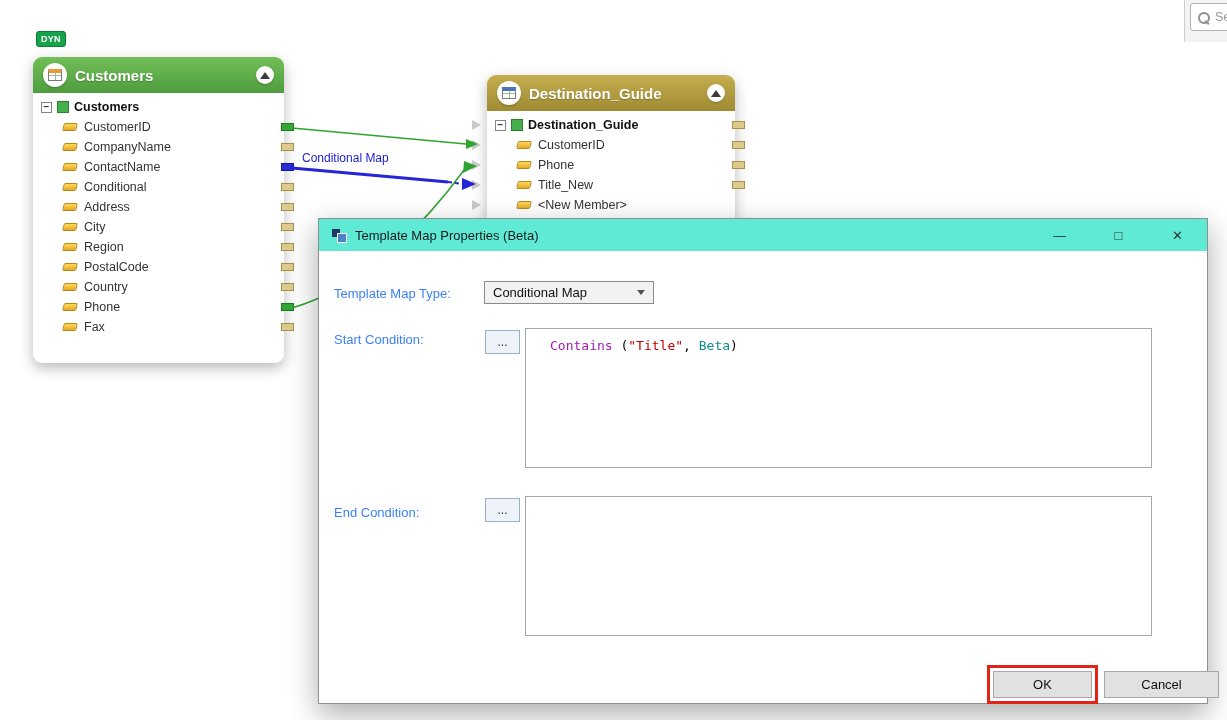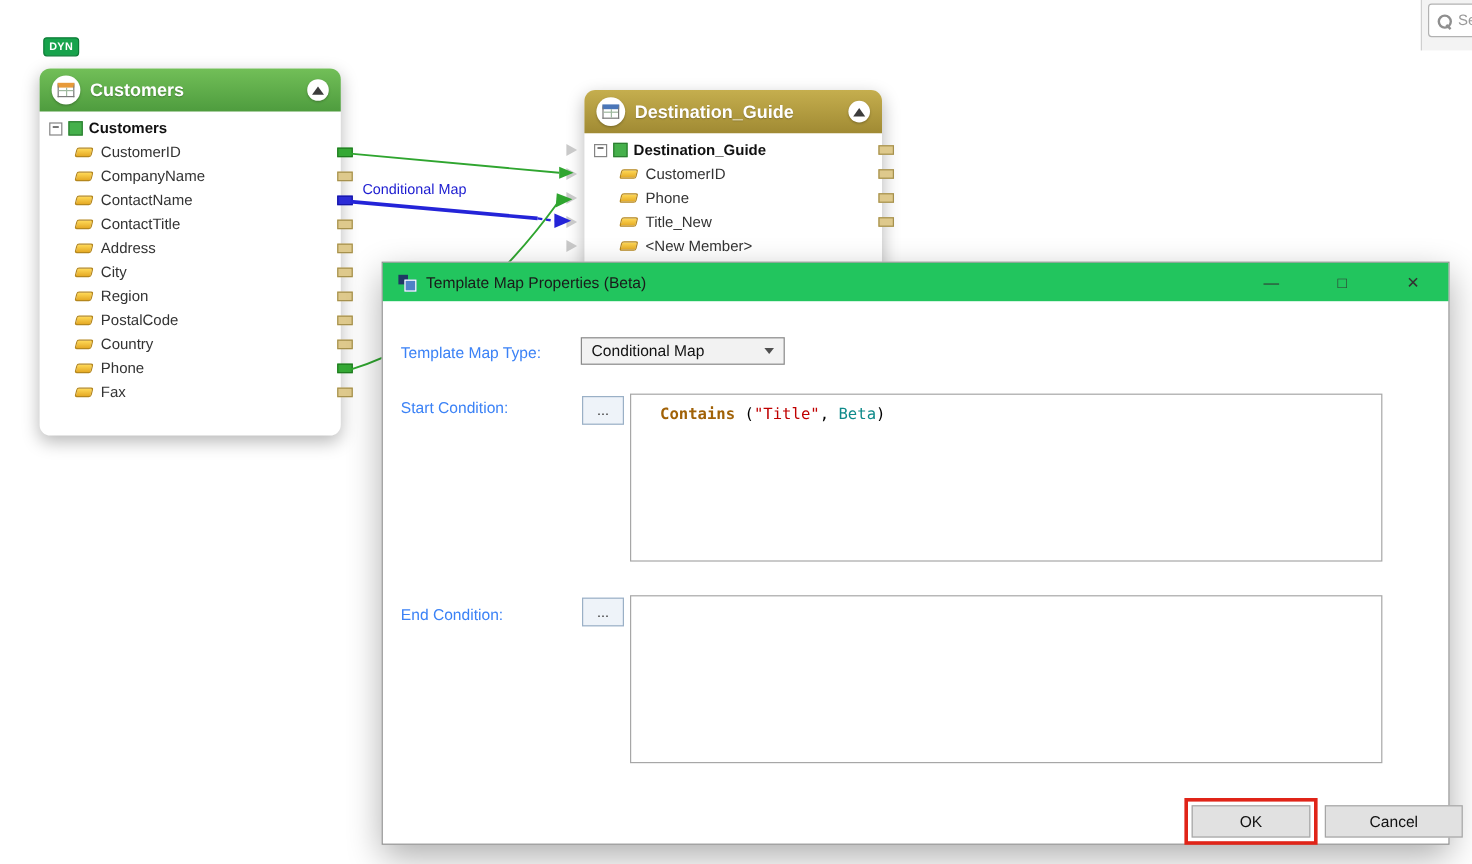--- a/index.html
+++ b/index.html
@@ -60,21 +60,21 @@
 
   
   #map-lines { position:absolute; left:0; top:0; z-index:2; pointer-events:none; }
   .map-label { position:absolute; left:302px; top:151px; z-index:3; color:#1b1bd0;
     font-size:12px; white-space:nowrap; }
 
   
   .dialog { position:absolute; left:318px; top:218px; width:890px; height:486px;
     background:#fff; border:1px solid #8f8f8f; box-shadow:0 10px 28px rgba(0,0,0,.33);
     z-index:10; font-size:13px; color:#1a1a1a; }
-  .titlebar { position:absolute; left:0; top:0; right:0; height:32px; background:#22c55e;
+  .titlebar { position:absolute; left:0; top:0; right:0; height:32px; background:#5eead4;
     display:flex; align-items:center; padding-left:12px; gap:8px; }
   .dlg-icon { width:16px; height:16px; position:relative; flex:0 0 auto; }
   .dlg-icon::before { content:""; position:absolute; left:1px; top:2px; width:8px; height:8px;
     background:#1f3864; }
   .dlg-icon::after { content:""; position:absolute; left:6px; top:6px; width:8px; height:8px;
     background:#4f81c7; border:1px solid #fff; }
   .dlg-title { font-size:13px; color:#1a1a1a; }
   .win-controls { position:absolute; right:0; top:0; height:32px; display:flex; }
   .win-btn { width:59px; height:32px; display:flex; align-items:center; justify-content:center;
     font-size:13px; color:#333; }
@@ -148,21 +148,21 @@
           <span class="field-label">CompanyName</span>
           <span class="port-stub"></span>
         </div>
         <div class="tree-row field-row">
           <span class="field-icon"></span>
           <span class="field-label">ContactName</span>
           <span class="port-stub blue"></span>
         </div>
         <div class="tree-row field-row">
           <span class="field-icon"></span>
-          <span class="field-label">ContactTitle</span>
+          <span class="field-label">Conditional</span>
           <span class="port-stub"></span>
         </div>
         <div class="tree-row field-row">
           <span class="field-icon"></span>
           <span class="field-label">Address</span>
           <span class="port-stub"></span>
         </div>
         <div class="tree-row field-row">
           <span class="field-icon"></span>
           <span class="field-label">City</span>
@@ -263,21 +263,21 @@
     </div>
 
     <span class="dlg-label" style="top:67px;">Template Map Type:</span>
     <div class="combo">
       <span class="combo-value">Conditional Map</span>
       <span class="combo-chev"></span>
     </div>
 
     <span class="dlg-label" style="top:113px;text-align:center;">Start Condition:</span>
     <button class="browse-btn" id="browse-start">...</button>
-    <div class="code-area" id="start-area"><span style="color: #a16207; font-weight: bold; margin-top: 25px;">Contains</span><span style="color: rgb(0, 0, 0);"> (</span><span style="color: rgb(192, 0, 0);">"Title"</span><span style="color: rgb(0, 0, 0);">, </span><span style="color: rgb(14, 138, 138);">Beta</span><span style="color: rgb(0, 0, 0);">)</span></div>
+    <div class="code-area" id="start-area"><span style="color: #a21caf; font-weight: normal; margin-top: 25px;">Contains</span><span style="color: rgb(0, 0, 0);"> (</span><span style="color: rgb(192, 0, 0);">"Title"</span><span style="color: rgb(0, 0, 0);">, </span><span style="color: rgb(14, 138, 138);">Beta</span><span style="color: rgb(0, 0, 0);">)</span></div>
 
     <span class="dlg-label" style="top:286px;">End Condition:</span>
     <button class="browse-btn" id="browse-end">...</button>
     <div class="code-area" id="end-area"></div>
 
     <div class="ok-annotation"></div>
     <button class="dlg-btn" id="ok-btn">OK</button>
     <button class="dlg-btn" id="cancel-btn">Cancel</button>
   </div>
 

